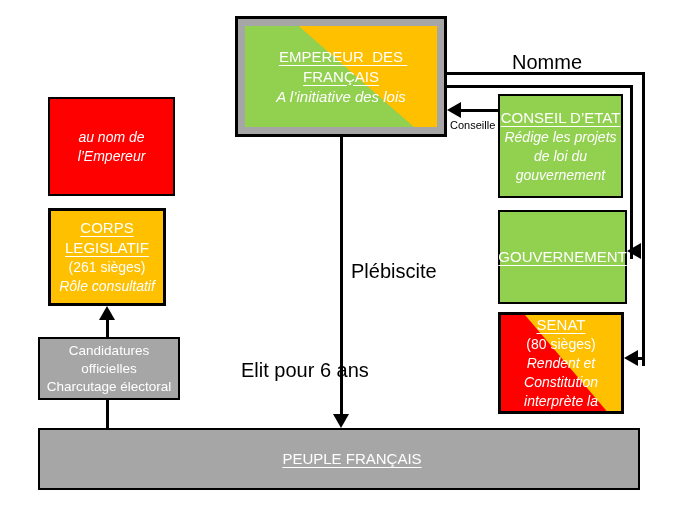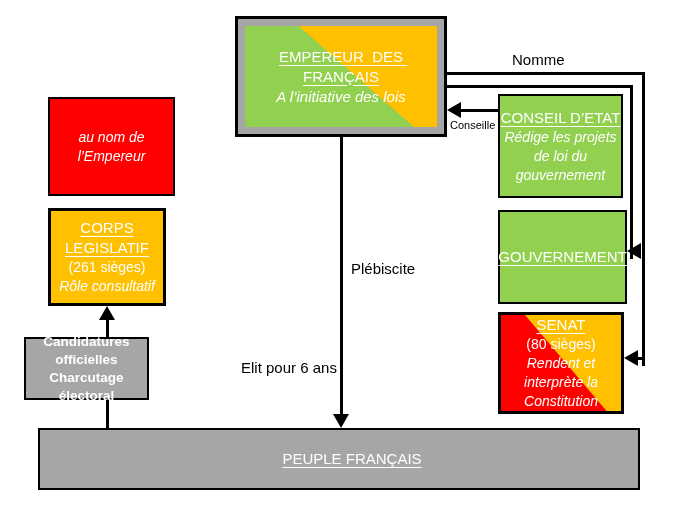--- a/index.html
+++ b/index.html
@@ -17,22 +17,22 @@
   
   .box { position:absolute; display:flex; flex-direction:column; align-items:center; justify-content:center;
          text-align:center; color:var(--text_light,#fff); }
   .u  { text-decoration:underline; text-underline-offset:3px; white-space:pre-wrap; }
   .it { font-style:italic; }
   .t15 { font-size:15px; line-height:20px; }
   .t14 { font-size:14px; line-height:19px; }
 
   .box-magistrats { left:48px; top:97px; width:127px; height:99px; background:var(--red); border:2px solid var(--line); }
   .box-corps      { left:48px; top:208px; width:118px; height:98px; background:var(--orange); border:3px solid var(--line); }
-  .box-candidatures { left:24px; top:337px; width:125px; height:63px; background:var(--gray); border:2px solid var(--line);
-                      font-size:13.5px; line-height:18px;font-weight:bold; }
+  .box-candidatures { left:38px; top:337px; width:142px; height:63px; background:var(--gray); border:2px solid var(--line);
+                      font-size:13.5px; line-height:18px; }
 
   .box-empereur { left:235px; top:16px; width:212px; height:121px; border:3px solid var(--line);
                   background:var(--gray); padding:7px; }
   .empereur-inner { position:relative; width:100%; height:100%; background:var(--orange);
                     display:flex; flex-direction:column; align-items:center; justify-content:center; }
   .empereur-inner::before { content:""; position:absolute; inset:0; background:var(--green);
                     clip-path:polygon(0 0, 28% 0, 88% 100%, 0 100%); }
   .empereur-inner > * { position:relative; z-index:1; }
 
   .box-conseil  { left:498px; top:94px;  width:125px; height:104px; background:var(--green); border:2px solid var(--line); }
@@ -40,21 +40,21 @@
 
   .box-senat { left:498px; top:312px; width:126px; height:102px; background:var(--orange); border:3px solid var(--line);
                overflow:hidden; }
   .box-senat::before { content:""; position:absolute; inset:0; background:var(--red);
                clip-path:polygon(0 0, 20% 0, 88% 100%, 0 100%); }
   .box-senat > * { position:relative; z-index:1; }
 
   .box-peuple { left:38px; top:428px; width:602px; height:62px; background:var(--gray); border:2px solid var(--line);padding-left:26px; }
 
   
-  .lbl { position:absolute; color:var(--text_dark,#000); font-size:15px; white-space:nowrap; }
+  .lbl { position:absolute; color:var(--text_dark,#000); font-size:20px; white-space:nowrap; }
   .lbl-small { font-size:11px; }
 </style>
 </head>
 <body>
 
 <div class="canvas">
 
   <div class="line" style="left:106px; top:317px; width:3px; height:115px;"></div>
   <div class="ah ah-up" style="left:99px; top:306px;"></div>
 
@@ -106,22 +106,22 @@
   </div>
 
   <div class="box box-gouv">
     <div class="u t15">GOUVERNEMENT</div>
   </div>
 
   <div class="box box-senat">
     <div class="u t15">SENAT</div>
     <div class="t14">(80 sièges)</div>
     <div class="it t14">Rendent et</div>
+    <div class="it t14">Constitution</div>
     <div class="it t14">interprète la</div>
-    <div class="it t14">Constitution</div>
   </div>
 
   <div class="box box-peuple">
     <div class="u t15">PEUPLE FRANÇAIS</div>
   </div>
 
   <div class="lbl" style="left:512px; top:51px;">Nomme</div>
   <div class="lbl lbl-small" style="left:450px; top:119px;">Conseille</div>
   <div class="lbl" style="left:351px; top:260px;">Plébiscite</div>
   <div class="lbl" style="left:193px; top:359px;margin-left:48px;">Elit pour 6 ans</div>

